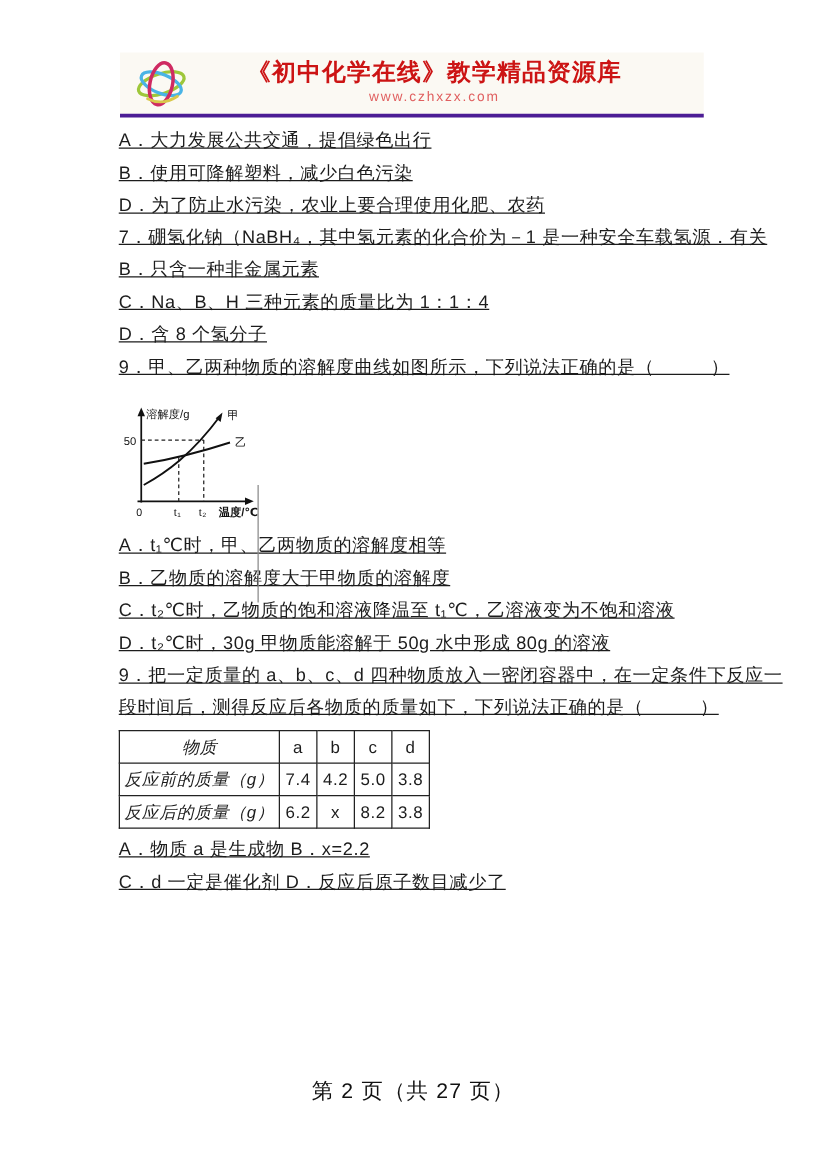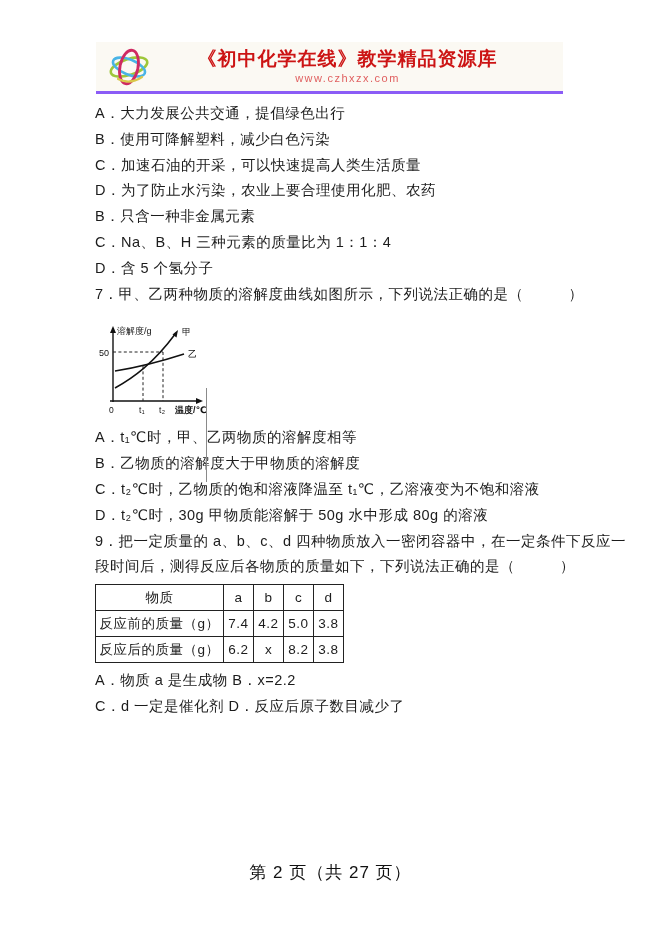--- a/index.html
+++ b/index.html
@@ -5,54 +5,54 @@
   * { margin:0; padding:0; box-sizing:border-box; }
   html,body { background:#ffffff; }
   .page {
     position:relative; width:661px; height:935px; background:#ffffff;
     font-family:"Liberation Sans","DejaVu Sans",sans-serif; color:#1c1c1c;
     overflow:hidden;
   }
   
   .header {
     position:absolute; left:96px; top:42px; width:467px; height:52px;
-    background:#fbf9f3; border-bottom:3px solid #8b5cf6;
+    background:#fbf9f3; border-bottom:3px solid #4c1d95;
     display:flex; align-items:center;
   }
   .logo-wrap { position:absolute; left:8px; top:1px; width:50px; height:48px; }
   .header-text { width:100%; text-align:center; padding-left:36px; }
   .header-title {
     font-size:19px; font-weight:bold; color:#cc1414; letter-spacing:1px;
     line-height:24px;
   }
   .header-url {
     font-size:11px; color:#e06060; letter-spacing:1.5px; line-height:15px;
   }
   
   .content {
     position:absolute; left:95px; top:101px; width:472px;
     font-size:14.5px; letter-spacing:0.5px;
   }
-  .content p { height:25.8px; line-height:25.8px; white-space:nowrap; }
+  .content p { height:25.8px; line-height:25.8px; white-space:nowrap;text-decoration:underline; }
   
   .figure-block { height:100px; margin:14px 0 4px 2px; }
   .figure-block svg { display:block; }
   .fig-txt { font-size:9px; fill:#111; letter-spacing:0; }
   .fig-txt-sm { font-size:8.5px; fill:#111; }
   .axis { stroke:#111; stroke-width:1.4; fill:none; }
   .curve { stroke:#111; stroke-width:1.5; fill:none; }
   .dash { stroke:#222; stroke-width:1; stroke-dasharray:3 2.4; fill:none; }
   .scan-line { position:absolute; left:206px; top:388px; width:1px; height:94px; background:#8a8a8a; }
   
   .mass-table { border-collapse:collapse; margin:4px 0 5px 0; }
   .mass-table td {
     border:1.4px solid #222; height:26px; text-align:center;
     font-size:13.5px; letter-spacing:0.5px; padding:0 2px;
   }
-  .mass-table td.rowlabel { width:128px; }
+  .mass-table td.rowlabel { width:128px;font-style:italic; }
   .mass-table td.val { width:30px; }
   
   .footer {
     position:absolute; left:0; top:861px; width:100%; text-align:center;
     font-size:17px; letter-spacing:1px; color:#111;
   }
 </style>
 </head>
 <body>
 
@@ -71,28 +71,28 @@
     </div>
     <div class="header-text">
       <div class="header-title">《初中化学在线》教学精品资源库</div>
       <div class="header-url">www.czhxzx.com</div>
     </div>
   </div>
 
   <div class="content">
     <p>A．大力发展公共交通，提倡绿色出行</p>
     <p>B．使用可降解塑料，减少白色污染</p>
-    <p>C．加速石油的开采，可以快速提高人类生活质量</p>
     <p>D．为了防止水污染，农业上要合理使用化肥、农药</p>
 
+    <p>7．硼氢化钠（NaBH₄，其中氢元素的化合价为－1 是一种安全车载氢源．有关</p>
     <p>B．只含一种非金属元素</p>
     <p>C．Na、B、H 三种元素的质量比为 1：1：4</p>
-    <p>D．含 5 个氢分子</p>
+    <p>D．含 8 个氢分子</p>
 
-    <p>7．甲、乙两种物质的溶解度曲线如图所示，下列说法正确的是（　　　）</p>
+    <p>9．甲、乙两种物质的溶解度曲线如图所示，下列说法正确的是（　　　）</p>
 
     <div class="figure-block">
       <svg width="118" height="100" viewBox="0 0 118 100">
 
         <path class="axis" d="M16 81 V10"></path>
         <polygon points="16,5 13,12 19,12" fill="#111"></polygon>
         <path class="axis" d="M13 80 H101"></path>
         <polygon points="106,80 99,77 99,83" fill="#111"></polygon>
 
         <path class="dash" d="M16 31 H66"></path>

